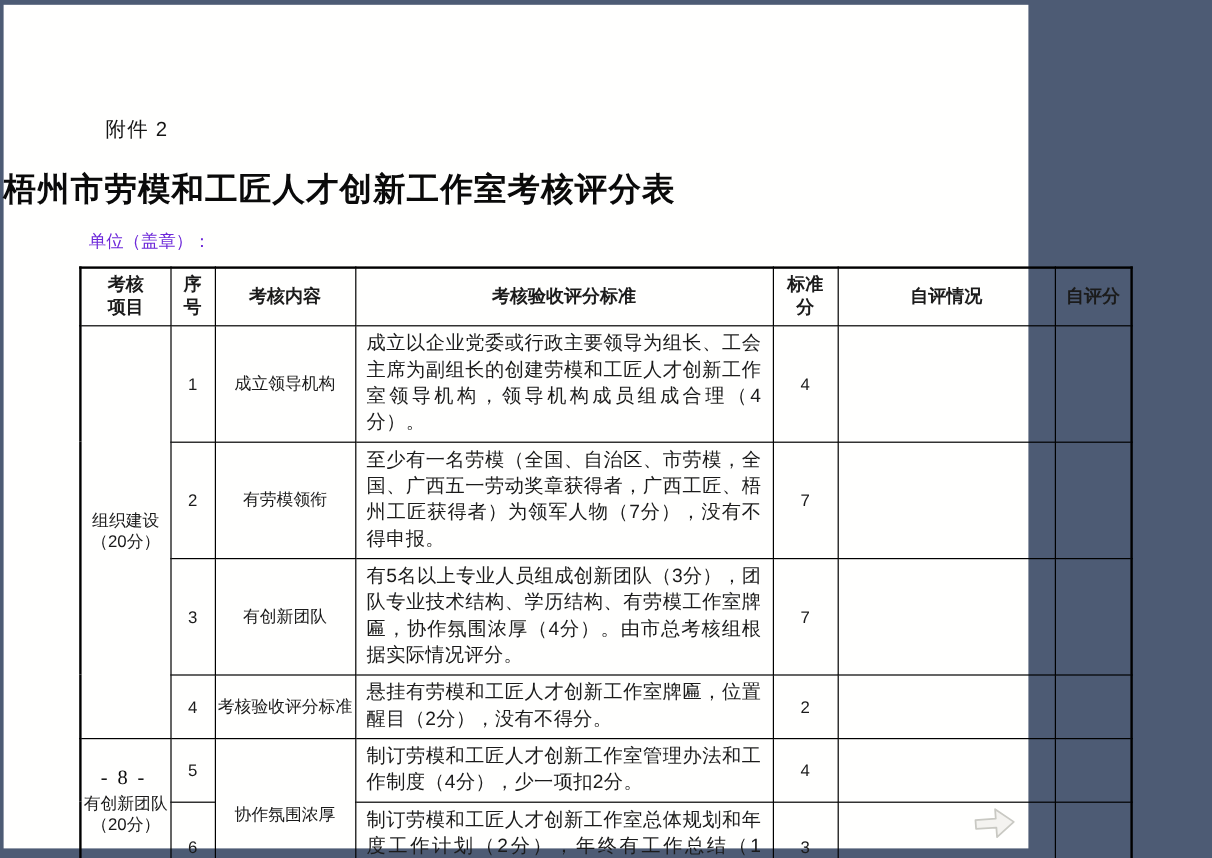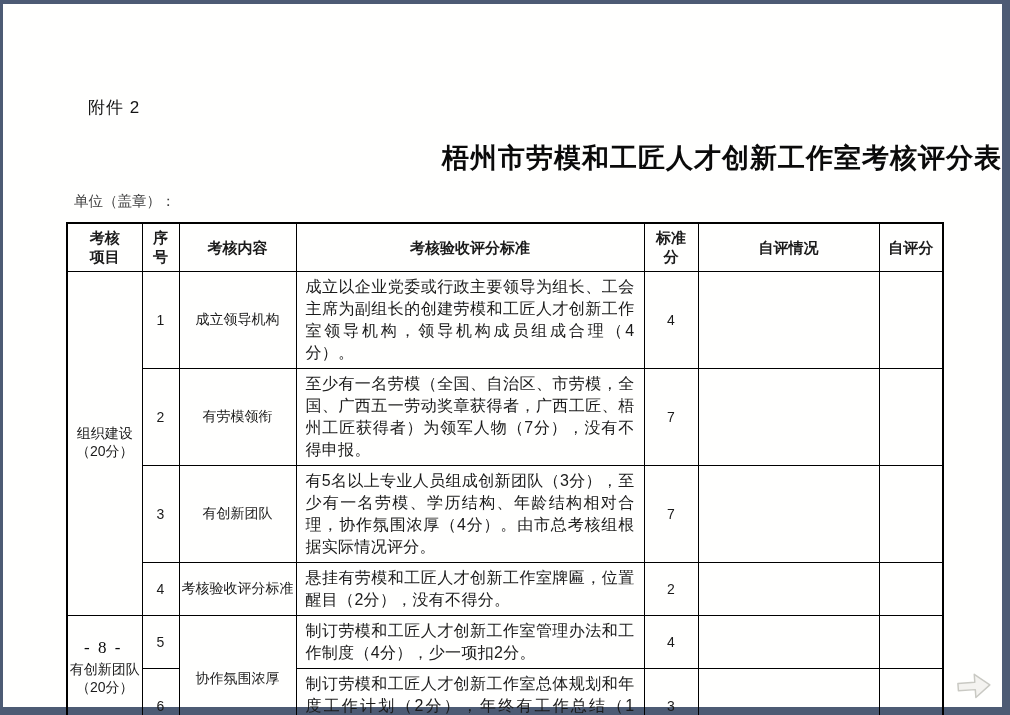--- a/index.html
+++ b/index.html
@@ -6,47 +6,47 @@
   html, body { width: 1010px; height: 715px; }
   body {
     position: relative;
     background: #4d5b74;
     font-family: "Liberation Sans", "DejaVu Sans", sans-serif;
     overflow: hidden;
   }
   .page {
     position: absolute;
     left: 3px; top: 4px;
-    width: 999px; height: 703px;
+    width: 854px; height: 703px;
     background: #fffffe;
     color: #111;
   }
   .attachment-label {
     position: absolute;
     left: 85px; top: 92px;
     font-size: 17px;
     letter-spacing: 1px;
     color: #141414;
   }
   .doc-title {
     position: absolute;
     left: 0; top: 136px;
     width: 100%;
-    text-align: right;
+    text-align: left;
     font-family: "Liberation Serif", "DejaVu Serif", serif;
     font-weight: bold;
     font-size: 27px;
     letter-spacing: 1px;
     color: #0a0a0a;
   }
   .unit-label {
     position: absolute;
     left: 71px; top: 188px;
     font-size: 14.5px;
-    color: #404040;
+    color: #6d28d9;
   }
   table.score-table {
     position: absolute;
     left: 63px; top: 218px;
     width: 876px;
     border-collapse: collapse;
     table-layout: fixed;
     border: 2px solid #000;
   }
   table.score-table th, table.score-table td {
@@ -143,21 +143,21 @@
         <td class="c-center">2</td>
         <td class="c-center">有劳模领衔</td>
         <td class="c-standard">至少有一名劳模（全国、自治区、市劳模，全国、广西五一劳动奖章获得者，广西工匠、梧州工匠获得者）为领军人物（7分），没有不得申报。</td>
         <td class="c-center">7</td>
         <td></td>
         <td></td>
       </tr>
       <tr class="r3">
         <td class="c-center">3</td>
         <td class="c-center">有创新团队</td>
-        <td class="c-standard">有5名以上专业人员组成创新团队（3分），至少有一名劳模、学历结构、年龄结构相对合理，协作氛围浓厚（4分）。由市总考核组根据实际情况评分。</td>
+        <td class="c-standard">有5名以上专业人员组成创新团队（3分），团队专业技术结构、学历结构、有劳模工作室牌匾，协作氛围浓厚（4分）。由市总考核组根据实际情况评分。</td>
         <td class="c-center">7</td>
         <td></td>
         <td></td>
       </tr>
       <tr class="r4">
         <td class="c-center">4</td>
         <td class="c-center">考核验收评分标准</td>
         <td class="c-standard">悬挂有劳模和工匠人才创新工作室牌匾，位置醒目（2分），没有不得分。</td>
         <td class="c-center">2</td>
         <td></td>

